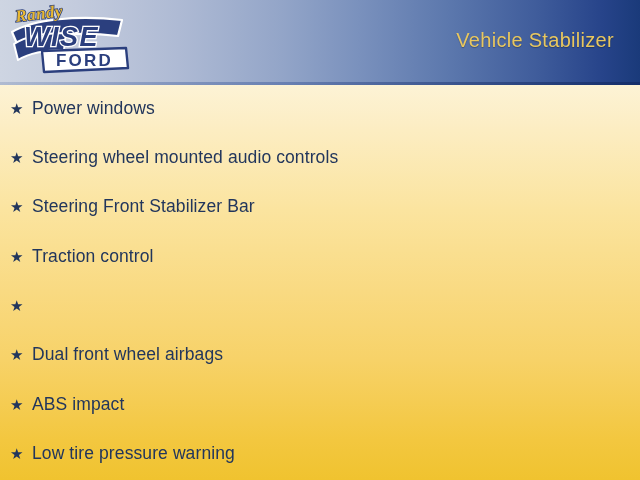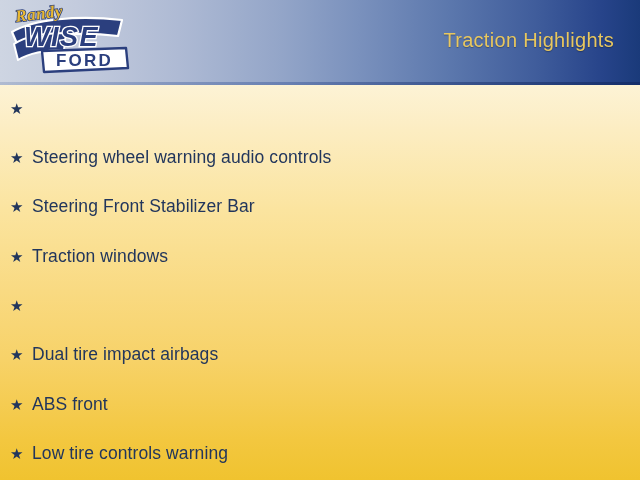--- a/index.html
+++ b/index.html
@@ -135,51 +135,52 @@
 
         <text x="20" y="44" font-family="'Liberation Sans', sans-serif" font-size="27" font-weight="bold" font-style="italic" fill="#2b3f7e" stroke="#ffffff" stroke-width="2.6" paint-order="stroke" letter-spacing="1.5">WISE</text>
 
         <text x="12" y="20" font-family="'Liberation Serif', serif" font-size="17" font-weight="bold" font-style="italic" fill="#e8b832" stroke="#2b3f7e" stroke-width="1.5" paint-order="stroke" letter-spacing="0.5" transform="rotate(-7 12 20)">Randy</text>
 
         <path d="M38 49 L 122 46 L 124 66 L 40 70 Z" fill="#ffffff" stroke="#2b3f7e" stroke-width="2.4" stroke-linejoin="round"></path>
         <text x="52" y="64" font-family="'Liberation Sans', sans-serif" font-size="17" font-weight="bold" fill="#2b3f7e" letter-spacing="2.2">FORD</text>
       </svg>
     </div>
 
-    <div id="header-title">Traction Highlights</div>
+    <div id="header-title">Vehicle Stabilizer</div>
 
     <div id="header-bottom-rule"></div>
   </div>
 
   <ul id="features">
     <li class="feature-row" style="top:10px;">
       <span class="bullet-star">★</span>
+      <span class="feature-label">Power windows</span>
     </li>
     <li class="feature-row" style="top:59px;">
       <span class="bullet-star">★</span>
-      <span class="feature-label">Steering wheel warning audio controls</span>
+      <span class="feature-label">Steering wheel mounted audio controls</span>
     </li>
     <li class="feature-row" style="top:108px;">
       <span class="bullet-star">★</span>
       <span class="feature-label">Steering Front Stabilizer Bar</span>
     </li>
     <li class="feature-row" style="top:158px;">
       <span class="bullet-star">★</span>
-      <span class="feature-label">Traction windows</span>
+      <span class="feature-label">Traction control</span>
     </li>
     <li class="feature-row" style="top:207px;">
       <span class="bullet-star">★</span>
     </li>
     <li class="feature-row" style="top:256px;">
       <span class="bullet-star">★</span>
-      <span class="feature-label">Dual tire impact airbags</span>
+      <span class="feature-label">Dual front wheel airbags</span>
     </li>
     <li class="feature-row" style="top:306px;">
       <span class="bullet-star">★</span>
-      <span class="feature-label">ABS front</span>
+      <span class="feature-label">ABS impact</span>
     </li>
     <li class="feature-row" style="top:355px;">
       <span class="bullet-star">★</span>
-      <span class="feature-label">Low tire controls warning</span>
+      <span class="feature-label">Low tire pressure warning</span>
     </li>
   </ul>
 
 </div>
 
 </body></html>

